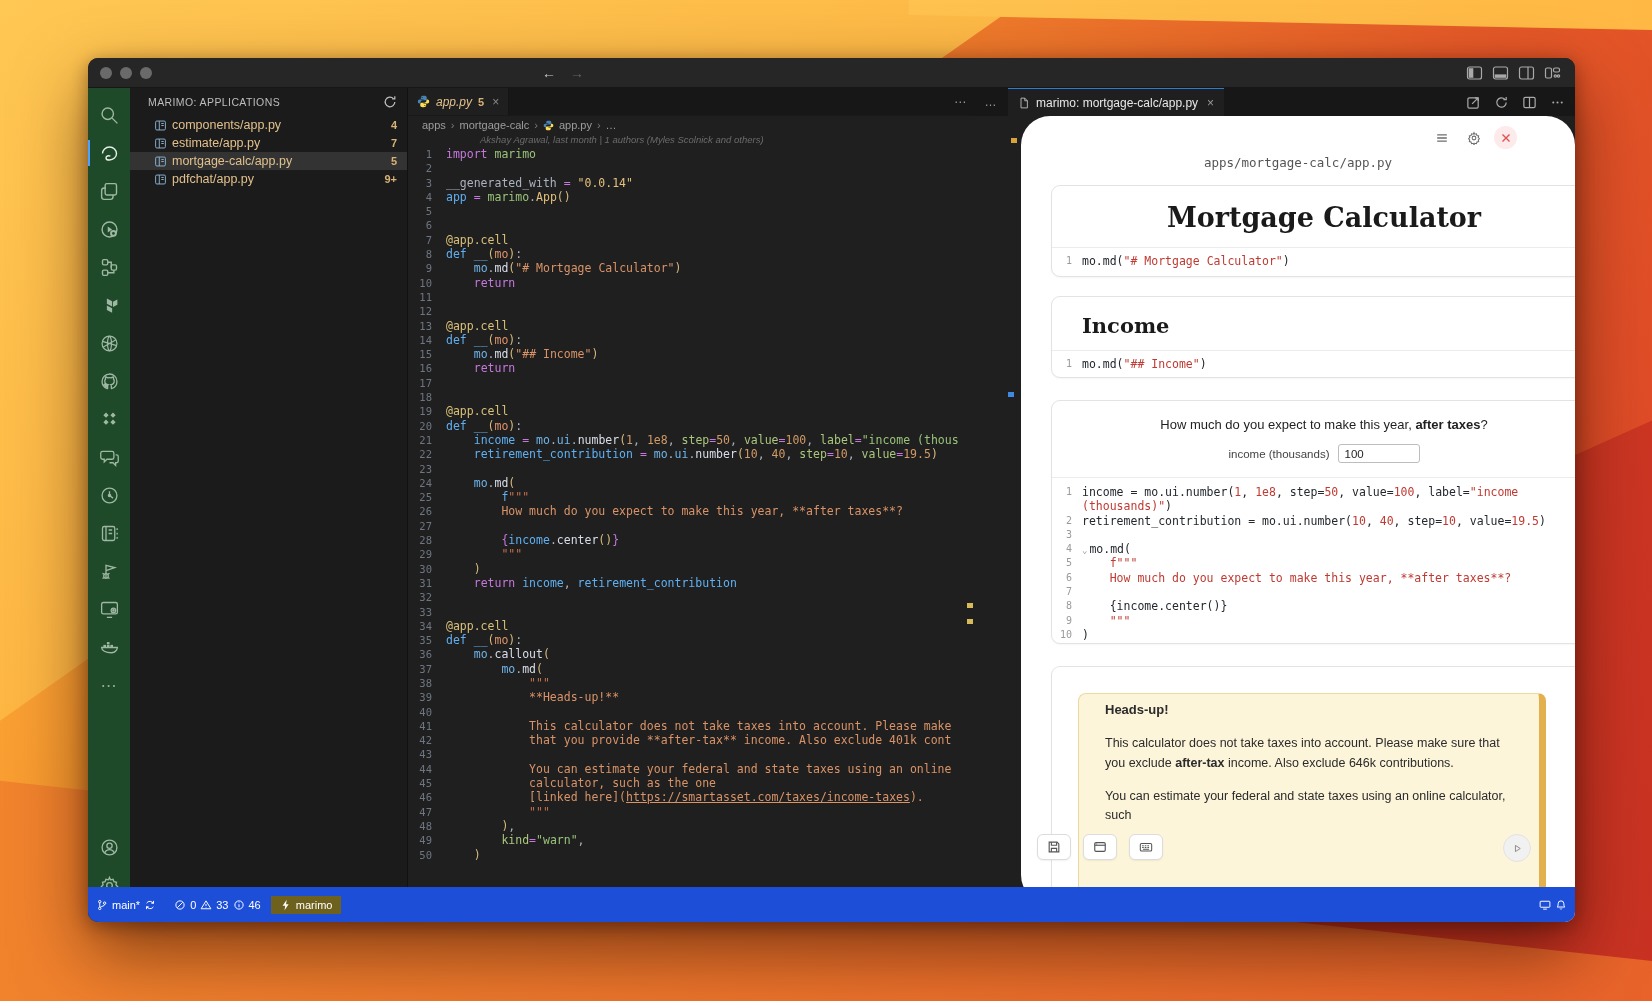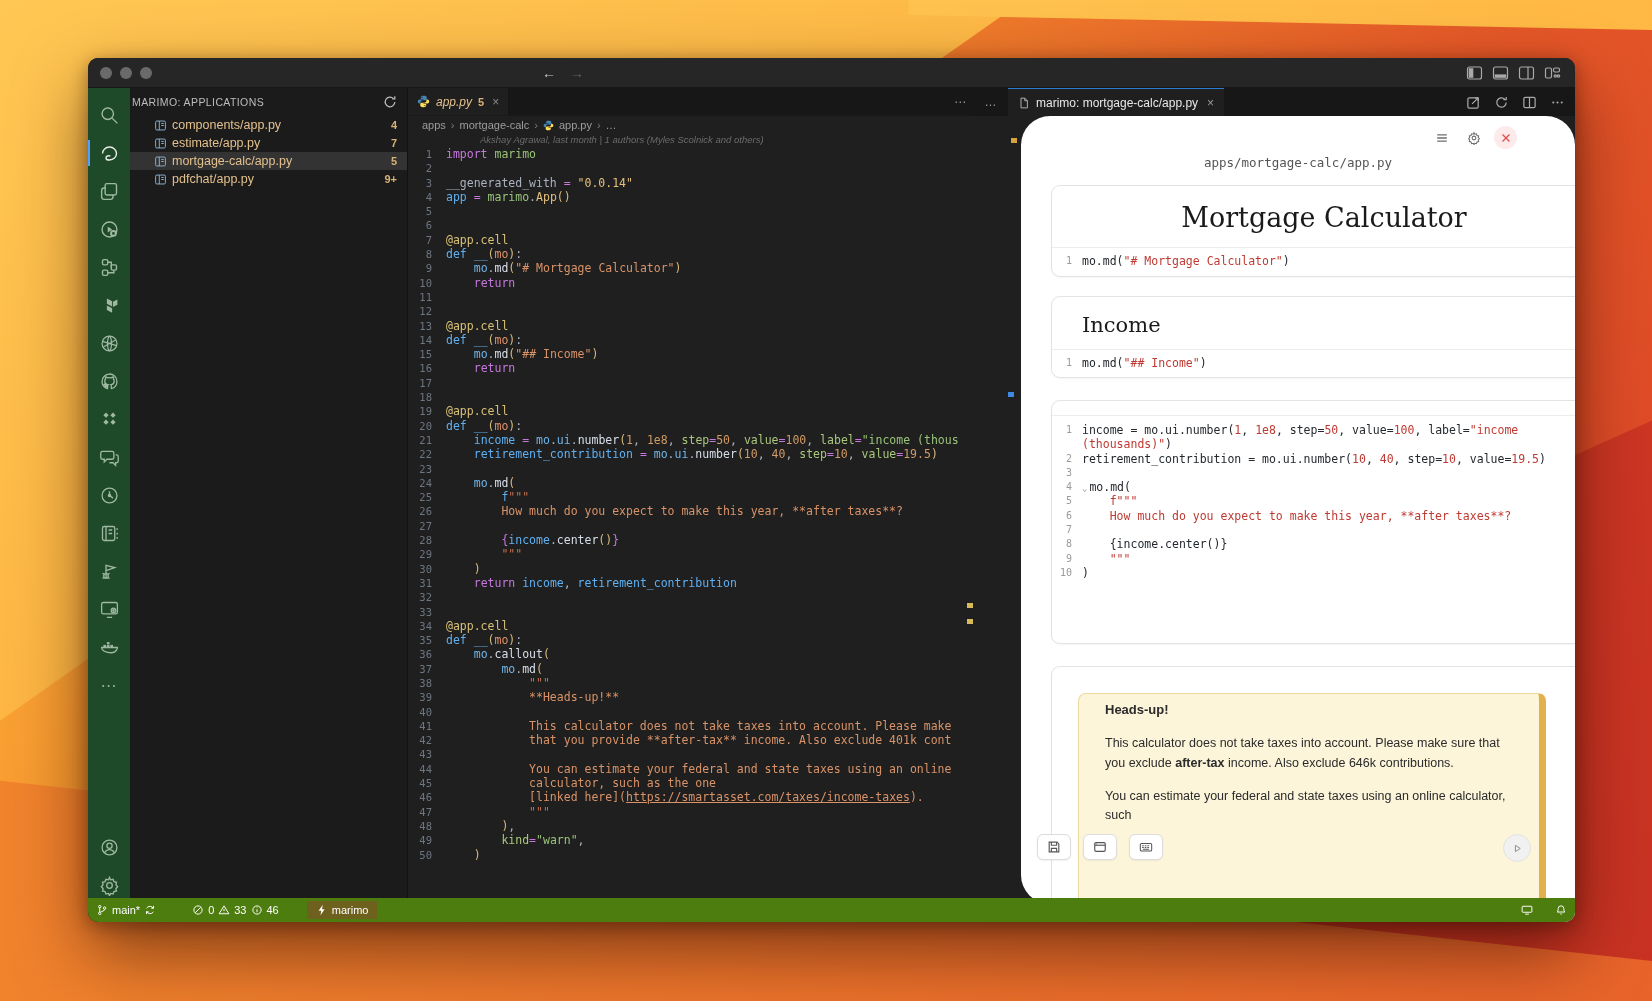--- a/index.html
+++ b/index.html
@@ -30,21 +30,21 @@
   .actbar { position:absolute; left:0; top:30px; bottom:18px; width:42px; background:#1e4a29; display:flex; flex-direction:column; align-items:center; padding-top:8px; }
   .act { width:42px; height:38px; display:flex; align-items:center; justify-content:center; color:#9fb8a3; position:relative; }
   .act svg { width:21px; height:21px; }
   .act.active { color:#e7eee8; }
   .act.active::before { content:""; position:absolute; left:0; top:6px; bottom:6px; width:2px; background:#4da0ff; }
   .act.spacer { flex:1; }
   .act.dots { color:#8fae94; font-size:16px; letter-spacing:1px; }
 
   
   .sidebar { position:absolute; left:42px; top:30px; width:278px; bottom:18px; background:#1b1b1b; border-right:1px solid #111; }
-  .sb-head { height:28px; display:flex; align-items:center; padding:0 10px 0 2px; color:#bdbdbd; font-size:10.5px; letter-spacing:.4px; }
+  .sb-head { height:28px; display:flex; align-items:center; padding:0 10px 0 18px; color:#bdbdbd; font-size:10.5px; letter-spacing:.4px; }
   .sb-head .grow{flex:1}
   .sb-head svg{ width:14px; height:14px; color:#bdbdbd; }
   .sb-item { height:18px; display:flex; align-items:center; gap:5px; padding:0 10px 0 24px; color:#e2c08d; font-size:12.5px; }
   .sb-item.sel { background:#333333; }
   .sb-item svg { width:13px; height:13px; color:#8ab0cf; flex:none; }
   .sb-item .grow{flex:1}
   .sb-count { color:#d8b276; font-size:11px; font-weight:bold; }
 
   
   .editor { position:absolute; left:320px; top:30px; width:566px; bottom:18px; background:#1f1f1f; }
@@ -82,39 +82,39 @@
   .ptab-icons svg { width:15px; height:15px; }
   .pgutter { position:absolute; left:0; top:28px; width:47px; bottom:0; background:#1f1f1f; }
   .page { position:absolute; left:47px; top:28px; right:0; bottom:0; background:#ffffff; color:#1f1f1f;border-radius:29px; }
   .page-actions { position:absolute; right:58px; top:10px; display:flex; gap:9px; }
   .pact { width:23px; height:23px; border-radius:50%; display:flex; align-items:center; justify-content:center; color:#6e6e6e; }
   .pact svg{width:14px;height:14px}
   .pact.close { background:#fdeaea; color:#e05252; }
   .apppath { text-align:center; margin-top:39px; font-family:"DejaVu Sans Mono","Liberation Mono",monospace; font-size:12.5px; color:#555; }
   .cards { position:absolute; left:30px; top:0; width:546px; }
   .card { position:absolute; left:0; width:100%; background:#fff; border:1px solid #e3e3e3; border-radius:9px; box-shadow:0 1px 2px rgba(0,0,0,.04); overflow:hidden; }
-  .card h1 { font-family:"DejaVu Serif","Liberation Serif",serif; font-weight:normal; color:#1a1a1a; }
+  .card h1 { font-family:"DejaVu Serif","Liberation Serif",serif; font-weight:bold; color:#1a1a1a; }
   .card .divider { border-top:1px solid #ececec; }
   .pcode { font-family:"DejaVu Sans Mono","Liberation Mono",monospace; font-size:11.5px; line-height:14.5px; white-space:pre; }
   .pcode .cline .g { width:30px; padding-right:10px; color:#9a9a9a; font-size:10px; }
   .pk-t{color:#24292e} .pk-r{color:#bf3a32}
   .caret { color:#999; font-size:9px; margin-right:2px; }
   .qline { text-align:center; font-size:13px; color:#1f1f1f; }
   .inprow { display:flex; align-items:center; justify-content:center; gap:8px; margin-top:12px; }
   .inprow .lab { font-size:11.5px; color:#444; }
   .numbox { width:82px; height:19px; border:1px solid #bdbdbd; border-radius:3px; font-size:11.5px; padding:0 6px; color:#1f1f1f; display:flex; align-items:center; }
   .callout { background:#fcf5da; border:1px solid #ecd9a0; border-right:7px solid #e2b04c; border-radius:8px; padding:6px 26px; font-size:12.5px; color:#2b2b2b; line-height:1.55; }
   .callout .hd { font-weight:bold; margin-bottom:14px; font-size:13px; }
   .float-btns { position:absolute; left:16px; bottom:44px; display:flex; gap:12px; }
   .fbtn { width:34px; height:26px; background:#fff; border:1px solid #dcdcdc; border-radius:6px; display:flex; align-items:center; justify-content:center; color:#555; box-shadow:0 1px 2px rgba(0,0,0,.06); }
   .fbtn svg { width:14px; height:14px; }
   .playbtn { position:absolute; right:44px; bottom:42px; width:28px; height:28px; border-radius:50%; background:#f1f1f1; border:1px solid #e2e2e2; display:flex; align-items:center; justify-content:center; color:#8a8a8a; }
 
   
-  .statusbar { position:absolute; left:0; right:0; bottom:0; height:24px; background:#4d7c0f; color:#fff; display:flex; align-items:center; font-size:11px; padding:0 8px; gap:22px; }
+  .statusbar { position:absolute; left:0; right:0; bottom:0; height:35px; background:#1d4ed8; color:#fff; display:flex; align-items:center; font-size:11px; padding:0 8px; gap:4px; }
   .sbseg { display:flex; align-items:center; gap:4px; }
   .statusbar svg { width:12px; height:12px; }
   .chip { background:#6e611e; height:18px; display:flex; align-items:center; gap:4px; padding:0 9px; margin-left:6px; }
   .sb-grow { flex:1; }
 </style>
 </head>
 <body>
 
 <div class="wall">
   <div class="w1"></div>
@@ -418,20 +418,27 @@
           <div class="pcode" style="padding:6px 0;"><div class="cline"><span class="g">1</span><span class="c"><span class="pk-t">mo.md(</span><span class="pk-r">"# Mortgage Calculator"</span><span class="pk-t">)</span></span></div></div>
         </div>
 
         <div class="card" style="top:180px;height:82px;">
           <h1 style="font-size:21px;text-align:left;padding:16px 0 12px 30px;">Income</h1>
           <div class="divider"></div>
           <div class="pcode" style="padding:6px 0;"><div class="cline"><span class="g">1</span><span class="c"><span class="pk-t">mo.md(</span><span class="pk-r">"## Income"</span><span class="pk-t">)</span></span></div></div>
         </div>
 
         <div class="card" style="top:284px;height:244px;">
+          <div class="qline" style="margin-top:16px;">
+            <span>How much do you expect to make this year, </span><b>after taxes</b><span>?</span>
+          </div>
+          <div class="inprow">
+            <span class="lab">income (thousands)</span>
+            <span class="numbox">100</span>
+          </div>
           <div class="divider" style="margin-top:14px;"></div>
           <div class="pcode" style="padding:7px 0;"><div class="cline"><span class="g">1</span><span class="c"><span class="pk-t">income = mo.ui.number(</span><span class="pk-r">1</span><span class="pk-t">, </span><span class="pk-r">1e8</span><span class="pk-t">, step=</span><span class="pk-r">50</span><span class="pk-t">, value=</span><span class="pk-r">100</span><span class="pk-t">, label=</span><span class="pk-r">"income</span></span></div><div class="cline"><span class="g"></span><span class="c"><span class="pk-r">(thousands)"</span><span class="pk-t">)</span></span></div><div class="cline"><span class="g">2</span><span class="c"><span class="pk-t">retirement_contribution = mo.ui.number(</span><span class="pk-r">10</span><span class="pk-t">, </span><span class="pk-r">40</span><span class="pk-t">, step=</span><span class="pk-r">10</span><span class="pk-t">, value=</span><span class="pk-r">19.5</span><span class="pk-t">)</span></span></div><div class="cline"><span class="g">3</span><span class="c"></span></div><div class="cline"><span class="g">4</span><span class="c"><span class="caret">⌄</span><span class="pk-t">mo.md(</span></span></div><div class="cline"><span class="g">5</span><span class="c"><span class="pk-r">    f"""</span></span></div><div class="cline"><span class="g">6</span><span class="c"><span class="pk-r">    How much do you expect to make this year, **after taxes**?</span></span></div><div class="cline"><span class="g">7</span><span class="c"></span></div><div class="cline"><span class="g">8</span><span class="c"><span class="pk-t">    {income.center()}</span></span></div><div class="cline"><span class="g">9</span><span class="c"><span class="pk-r">    """</span></span></div><div class="cline"><span class="g">10</span><span class="c"><span class="pk-t">)</span></span></div></div>
         </div>
 
         <div class="card" style="top:550px;height:330px;border-bottom:none;border-bottom-left-radius:0;border-bottom-right-radius:0;">
           <div class="callout" style="margin:26px 50px 0 26px;height:260px;">
             <div class="hd">Heads-up!</div>
             <div>
               <span>This calculator does not take taxes into account. Please make sure that you</span>
               <span>exclude </span><b>after-tax</b><span> income. Also exclude 646k contributions.</span>

